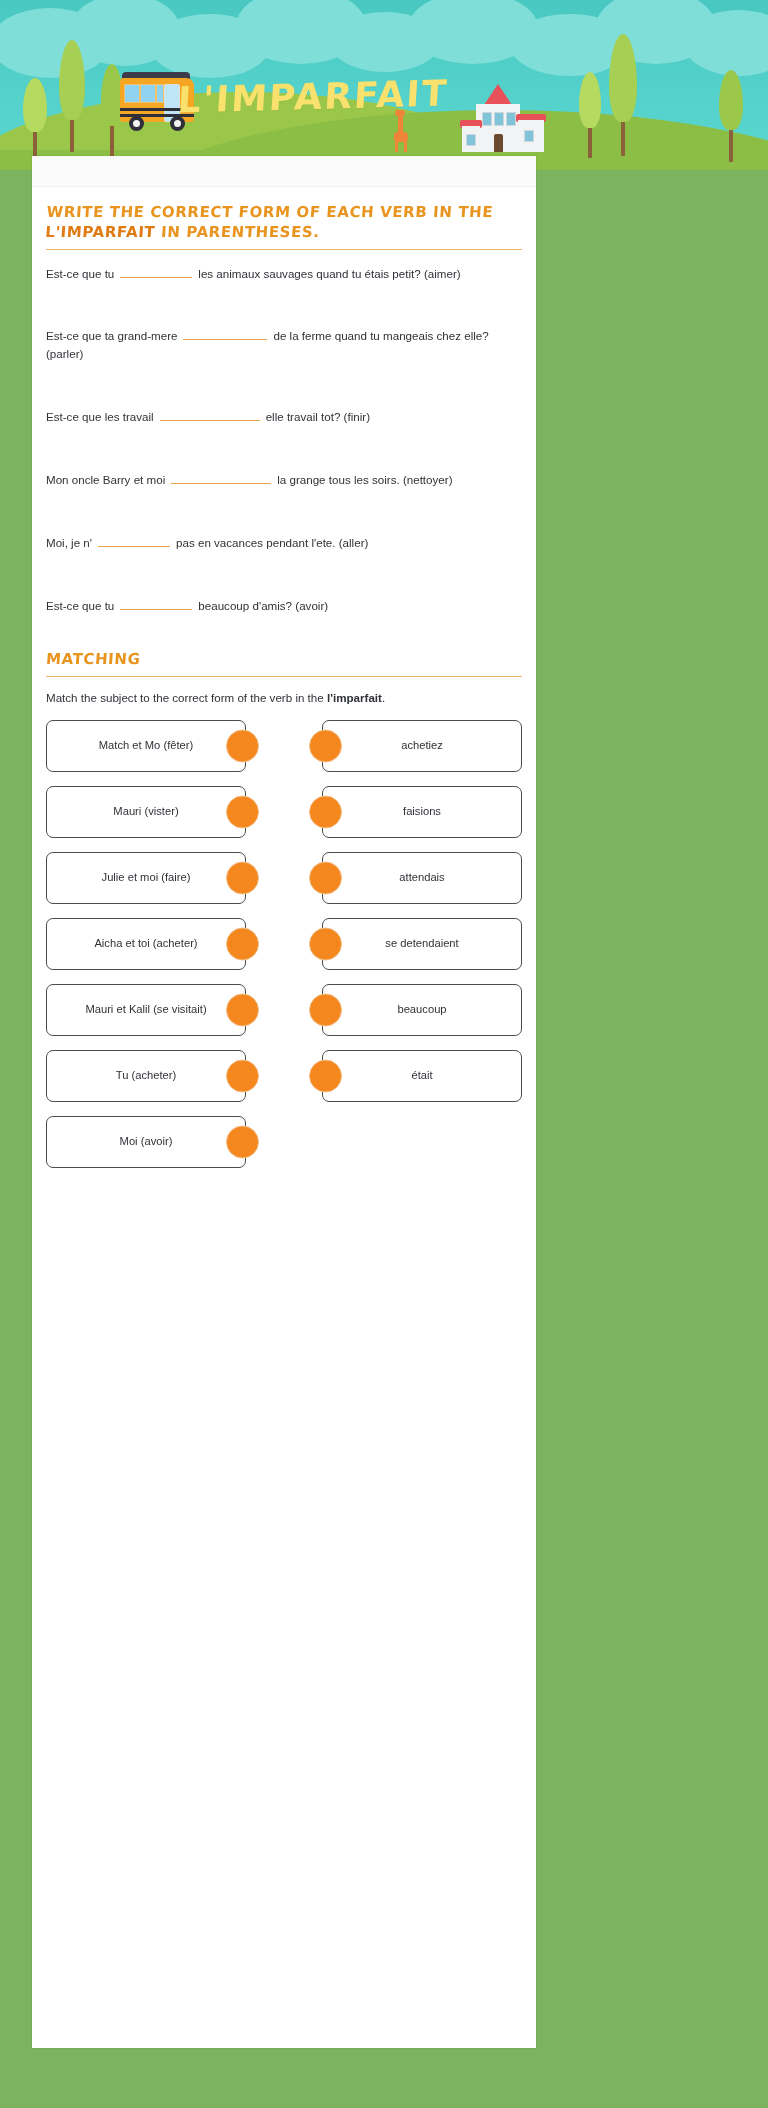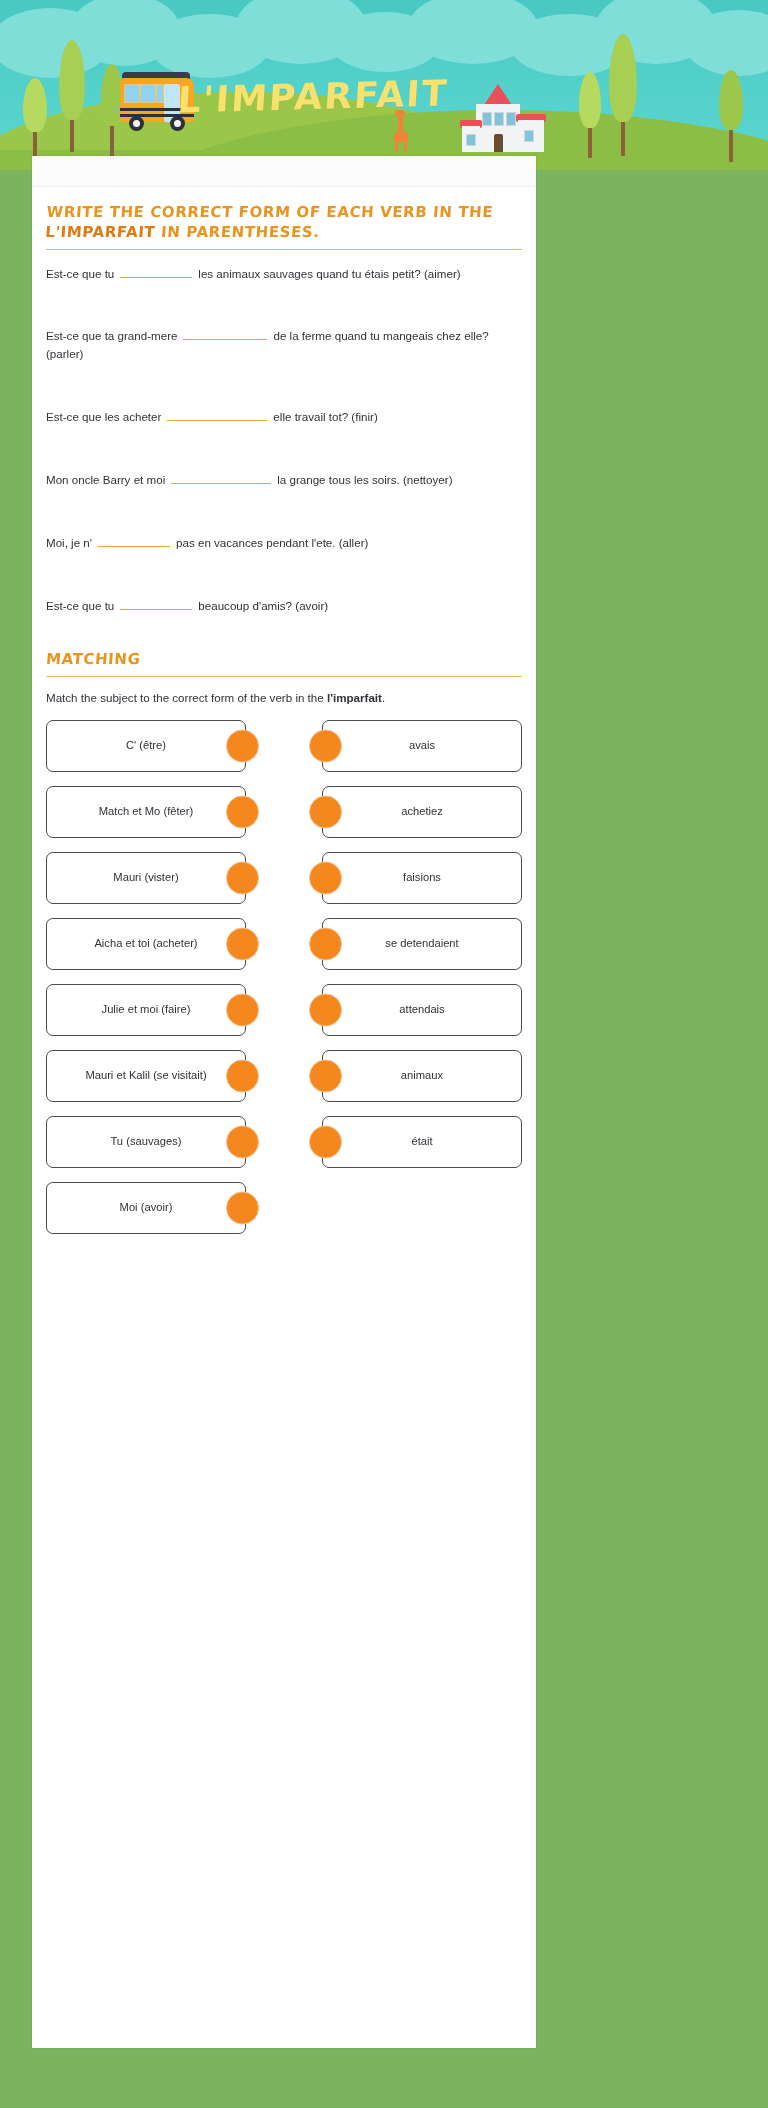--- a/index.html
+++ b/index.html
@@ -213,47 +213,37 @@
 
       <div class="sec-head"><span>WRITE THE CORRECT FORM OF EACH VERB IN THE </span><span class="strong">L'IMPARFAIT</span><span> IN PARENTHESES.</span></div>
       <div class="rule"></div>
 
       <div>
 
         <p class="q"><span>Est-ce que tu</span><span class="blank b-md"></span><span>les animaux sauvages quand tu étais petit? (aimer)</span></p>
 
         <p class="q"><span>Est-ce que ta grand-mere</span><span class="blank b-lg"></span><span>de la ferme quand tu mangeais chez elle? (parler)</span></p>
 
-        <p class="q"><span>Est-ce que les acheter</span><span class="blank b-xl"></span><span>elle travail tot? (finir)</span></p>
+        <p class="q"><span>Est-ce que les travail</span><span class="blank b-xl"></span><span>elle travail tot? (finir)</span></p>
 
         <p class="q"><span>Mon oncle Barry et moi</span><span class="blank b-xl"></span><span>la grange tous les soirs. (nettoyer)</span></p>
 
 
         <p class="q"><span>Moi, je n'</span><span class="blank b-md"></span><span>pas en vacances pendant l'ete. (aller)</span></p>
 
         <p class="q"><span>Est-ce que tu</span><span class="blank b-md"></span><span>beaucoup d'amis? (avoir)</span></p>
       </div>
 
       <div class="sec-head" style="margin-top:34px;">MATCHING</div>
       <div class="rule"></div>
 
       <p class="match-intro"><span>Match the subject to the correct form of the verb in the </span><b>l'imparfait</b><span>.</span></p>
 
       <div>
 
-        <div class="mrow">
-          <div class="mbox left">
-              <span>C' (être)</span>
-              <span class="dot"></span>
-            </div>
-          <div class="mbox right">
-              <span class="dot"></span>
-              <span>avais</span>
-            </div>
-        </div>
 
         <div class="mrow">
           <div class="mbox left">
               <span>Match et Mo (fêter)</span>
               <span class="dot"></span>
             </div>
           <div class="mbox right">
               <span class="dot"></span>
               <span>achetiez</span>
             </div>
@@ -265,54 +255,54 @@
               <span class="dot"></span>
             </div>
           <div class="mbox right">
               <span class="dot"></span>
               <span>faisions</span>
             </div>
         </div>
 
         <div class="mrow">
           <div class="mbox left">
+              <span>Julie et moi (faire)</span>
+              <span class="dot"></span>
+            </div>
+          <div class="mbox right">
+              <span class="dot"></span>
+              <span>attendais</span>
+            </div>
+        </div>
+
+        <div class="mrow">
+          <div class="mbox left">
               <span>Aicha et toi (acheter)</span>
               <span class="dot"></span>
             </div>
           <div class="mbox right">
               <span class="dot"></span>
               <span>se detendaient</span>
             </div>
         </div>
 
         <div class="mrow">
           <div class="mbox left">
-              <span>Julie et moi (faire)</span>
-              <span class="dot"></span>
-            </div>
-          <div class="mbox right">
-              <span class="dot"></span>
-              <span>attendais</span>
-            </div>
-        </div>
-
-        <div class="mrow">
-          <div class="mbox left">
               <span>Mauri et Kalil (se visitait)</span>
               <span class="dot"></span>
             </div>
           <div class="mbox right">
               <span class="dot"></span>
-              <span>animaux</span>
-            </div>
-        </div>
-
-        <div class="mrow">
-          <div class="mbox left">
-              <span>Tu (sauvages)</span>
+              <span>beaucoup</span>
+            </div>
+        </div>
+
+        <div class="mrow">
+          <div class="mbox left">
+              <span>Tu (acheter)</span>
               <span class="dot"></span>
             </div>
           <div class="mbox right">
               <span class="dot"></span>
               <span>était</span>
             </div>
         </div>
 
         <div class="mrow">
           <div class="mbox left">

